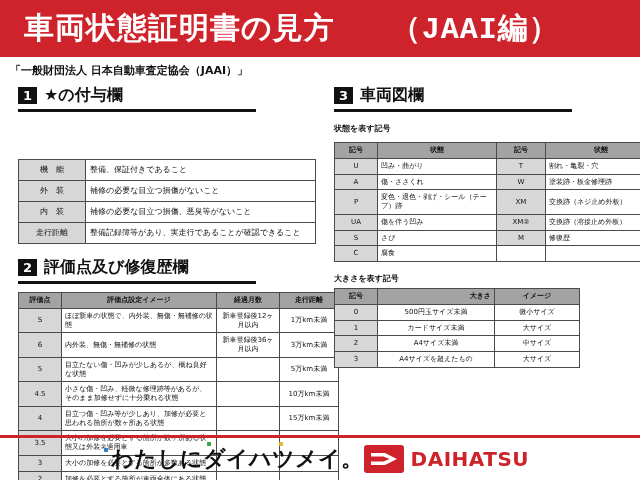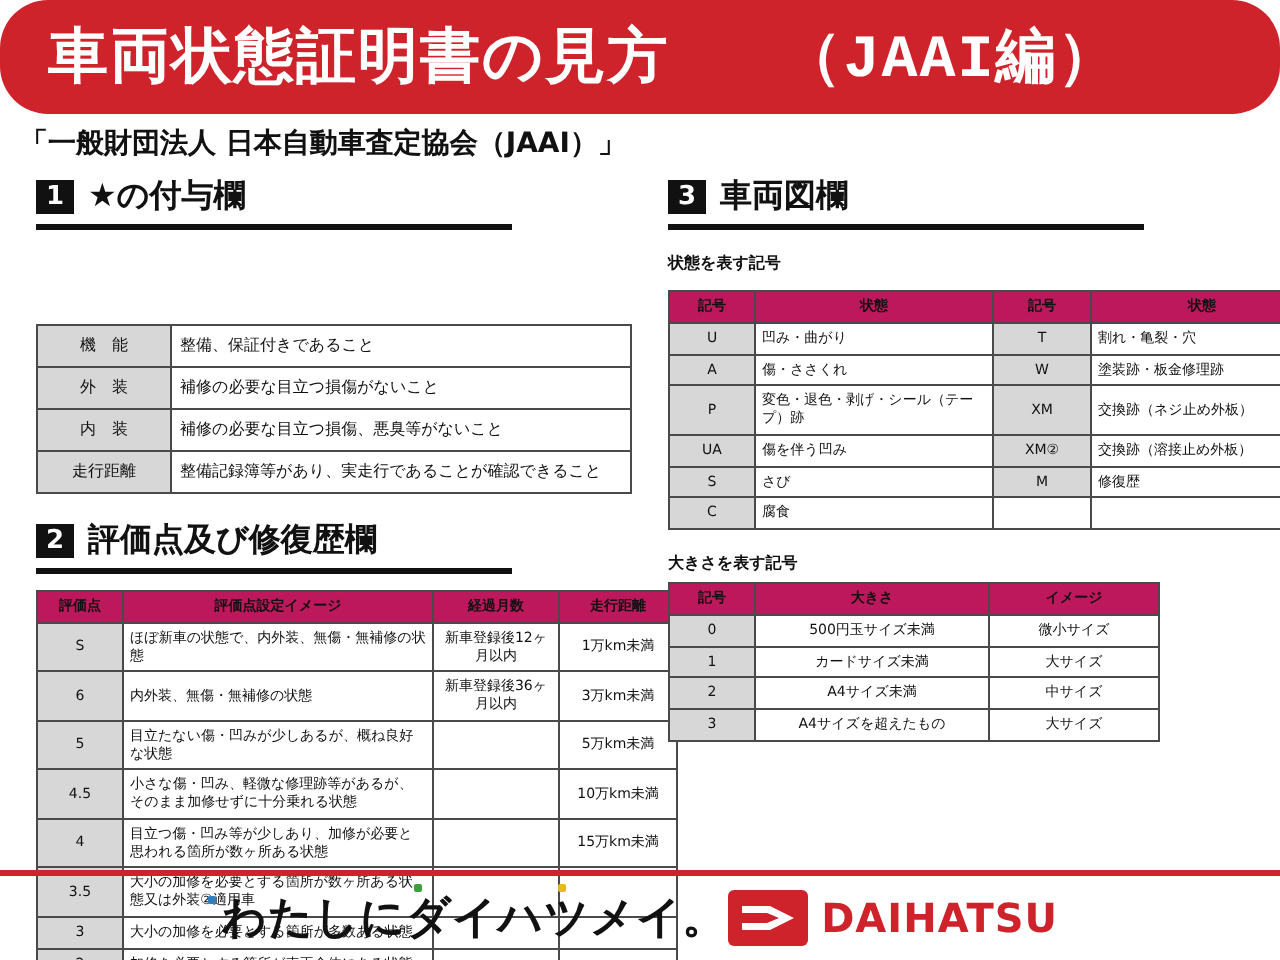--- a/index.html
+++ b/index.html
@@ -1,39 +1,39 @@
 <!DOCTYPE html>
 <html><head>
 <meta charset="utf-8">
 <style>
   html,body{margin:0;padding:0;background:#fff;}
   .page{width:640px;height:480px;background:#ffffff;position:relative;overflow:hidden;
         font-family:"DejaVu Sans","Liberation Sans",sans-serif;color:#111;}
   
   .banner{height:57px;background:#cf232b;color:#fff;display:flex;align-items:center;
-          padding-left:24px;font-weight:bold;font-size:30px;letter-spacing:1px;box-sizing:border-box;border-radius:24px;}
+          padding-left:24px;font-weight:bold;font-size:30px;letter-spacing:1px;box-sizing:border-box;}
   .banner .edition{margin-left:56px;font-family:Liberation Mono, monospace;}
   
-  .subtitle{font-size:14px;font-weight:bold;margin:6px 0 2px 10px;}
+  .subtitle{font-size:11px;font-weight:bold;margin:6px 0 2px 10px;}
   
   .cols{display:flex;align-items:flex-start;}
   .col-left{width:324px;padding-left:18px;box-sizing:border-box;flex:none;}
   .col-right{flex:1;padding-left:10px;box-sizing:border-box;}
   
   .sec-head{display:flex;align-items:center;border-bottom:3px solid #111;width:238px;
             padding-bottom:3px;margin-top:5px;}
   .sec-head.mt{margin-top:13px;}
   .badge{display:inline-block;background:#111;color:#fff;min-width:19px;height:17px;line-height:17px;
          text-align:center;font-weight:bold;font-size:13px;margin-right:7px;}
   .sec-title{font-weight:bold;font-size:16px;}
   
   table.t{border-collapse:collapse;table-layout:fixed;margin-top:8px;}
   table.t th,table.t td{border:1px solid #4a4a4a;font-size:7px;line-height:1.25;
        padding:3px 3px;vertical-align:middle;word-break:break-all;}
-  table.t th{background:#be185d;text-align:center;font-weight:bold;}
+  table.t th{background:#a3a3a3;text-align:center;font-weight:bold;}
   
   table.s1{width:298px;margin-top:47px;}
   table.s1 td{font-size:8px;padding:5px 4px;}
   table.s1 td:nth-child(1){background:#d7d7d7;text-align:center;width:58px;}
   
   table.s2{width:296px;}
   table.s2 th:nth-child(1){width:36px;}
   table.s2 th:nth-child(2){width:148px;}
   table.s2 th:nth-child(3){width:56px;}
   table.s2 th:nth-child(4){width:52px;}
@@ -43,21 +43,21 @@
   table.s3a{width:298px;}
   table.s3a th:nth-child(1){width:36px;}
   table.s3a th:nth-child(2){width:112px;}
   table.s3a th:nth-child(3){width:42px;}
   table.s3a th:nth-child(4){width:104px;}
   table.s3a td:nth-child(1):not(:empty),table.s3a td:nth-child(3):not(:empty)
       {background:#d7d7d7;text-align:center;}
   
   table.s3b{width:228px;margin-top:4px;}
   table.s3b th:nth-child(1){width:36px;}
-  table.s3b th:nth-child(2){width:110px;}
+  table.s3b th:nth-child(2){width:110px;text-align:right;}
   table.s3b th:nth-child(3){width:78px;}
   table.s3b td{text-align:center;}
   table.s3b td:nth-child(1){background:#d7d7d7;}
   .tbl-label{font-size:8px;font-weight:bold;margin:11px 0 2px 0;}
   
   .footer{position:absolute;left:0;bottom:0;width:640px;}
   .red-line{height:3px;background:#cf232b;}
   .footer-row{display:flex;align-items:center;justify-content:center;
               height:42px;}
   .slogan{font-size:22px;font-weight:bold;color:#111;position:relative;letter-spacing:0.5px;}

